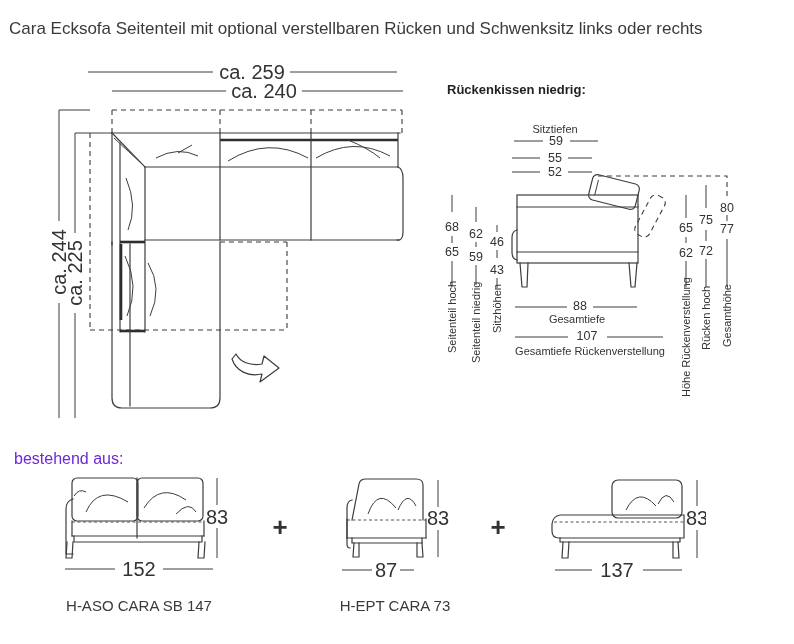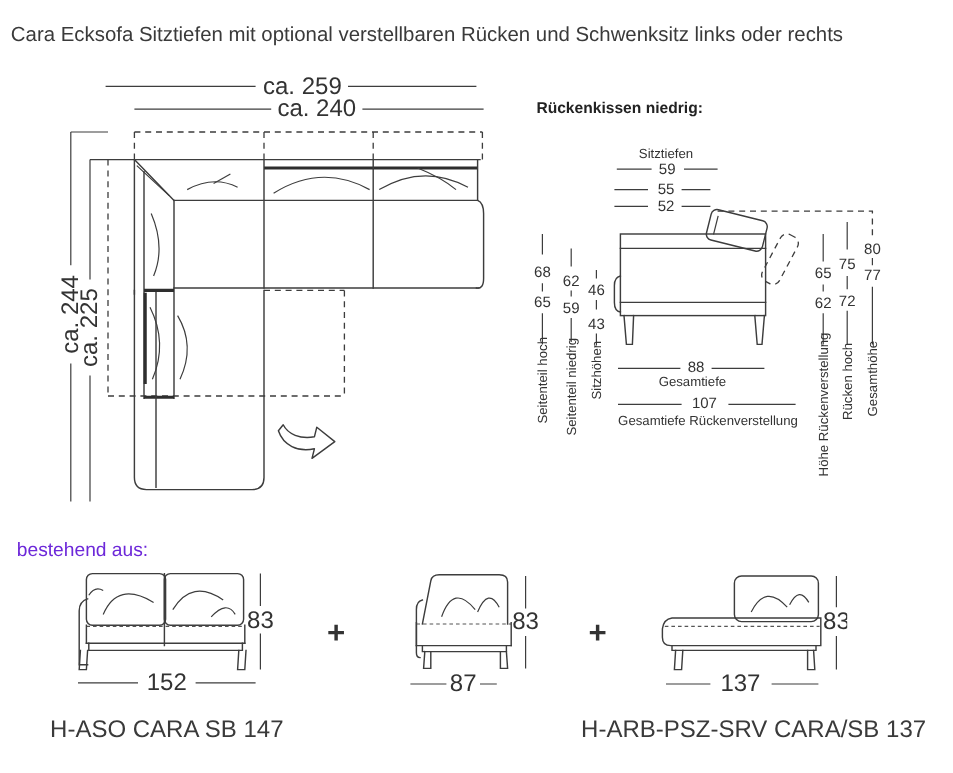--- a/index.html
+++ b/index.html
@@ -2,40 +2,40 @@
 <html><head>
 <meta charset="utf-8">
 <style>
   html,body{margin:0;padding:0;background:#fff;}
   .page{position:relative;width:794px;height:644px;background:#fff;overflow:hidden;
         font-family:"Liberation Sans", sans-serif;color:#333;}
   .abs{position:absolute;}
   .title{left:9px;top:19px;width:780px;font-size:17px;color:#3a3a3a;white-space:nowrap;}
   .side-heading{left:447px;top:82px;font-size:13px;font-weight:bold;color:#222;white-space:nowrap;}
   .section-heading{left:14px;top:450px;font-size:16px;color:#6d28d9;white-space:nowrap;}
-  .module-label{top:597px;font-size:20px;color:#3a3a3a;white-space:nowrap;transform:translateX(-50%);}
+  .module-label{top:597px;font-size:15px;color:#3a3a3a;white-space:nowrap;transform:translateX(-50%);}
   .plus{top:527px;font-size:26px;font-weight:600;color:#333;transform:translate(-50%,-50%);}
   svg{display:block;}
   svg text{fill:#333;}
   .ln{stroke:#3d3d3d;stroke-width:1.2;fill:none;stroke-linecap:square;}
   .lnt{stroke:#3d3d3d;stroke-width:1;fill:none;}
   .bold{stroke:#2e2e2e;stroke-width:2.6;fill:none;}
   .dash{stroke:#3d3d3d;stroke-width:1.1;fill:none;stroke-dasharray:5 4;}
   .stitch{stroke:#555;stroke-width:1;fill:none;stroke-dasharray:3 2.5;}
   .dim-lg{font-size:20px;}
   .dim-sm{font-size:12.5px;}
   .lbl-sm{font-size:11px;}
   .mid{text-anchor:middle;dominant-baseline:central;}
 </style>
 </head>
 <body>
 
 <div class="page">
 
-  <div class="abs title">Cara Ecksofa Sitztiefen mit optional verstellbaren Rücken und Schwenksitz links oder rechts</div>
+  <div class="abs title">Cara Ecksofa Seitenteil mit optional verstellbaren Rücken und Schwenksitz links oder rechts</div>
 
   <svg class="abs" style="left:28px;top:58px;" width="415" height="368" viewBox="0 0 415 368">
 
     <g>
       <line class="lnt" x1="60" y1="14" x2="185" y2="14"></line>
       <line class="lnt" x1="262" y1="14" x2="369" y2="14"></line>
       <text class="dim-lg mid" x="224" y="14">ca. 259</text>
     </g>
 
     <g>
@@ -247,20 +247,21 @@
       <line class="lnt" x1="102" y1="6" x2="102" y2="33"></line>
       <line class="lnt" x1="102" y1="56" x2="102" y2="83"></line>
       <text class="dim-lg mid" x="102" y="44">83</text>
     </g>
     <g>
       <line class="lnt" x1="6" y1="96" x2="36" y2="96"></line>
       <line class="lnt" x1="64" y1="96" x2="78" y2="96"></line>
       <text class="dim-lg mid" x="50" y="96">87</text>
     </g>
   </svg>
+  <div class="abs module-label" style="left:395px;">H-EPT CARA 73</div>
 
   <div class="abs plus" style="left:498px;">+</div>
 
   <svg class="abs" style="left:546px;top:474px;" width="160" height="112" viewBox="0 0 160 112">
     <g>
       <rect class="ln" x="66" y="6" width="70" height="38" rx="6" fill="none"></rect>
       <path class="lnt" d="M80,36 Q92,12 110,32"></path>
       <path class="lnt" d="M112,30 Q120,14 128,28"></path>
       <path class="ln" d="M138,41 L14,41 Q7,42 6,50 L6,57 Q6,64 13,64 L138,64 L138,41"></path>
       <line class="stitch" x1="8" y1="48" x2="137" y2="48"></line>
@@ -272,15 +273,14 @@
       <line class="lnt" x1="151" y1="6" x2="151" y2="32"></line>
       <line class="lnt" x1="151" y1="56" x2="151" y2="84"></line>
       <text class="dim-lg mid" x="151" y="44">83</text>
     </g>
     <g>
       <line class="lnt" x1="9" y1="96" x2="46" y2="96"></line>
       <line class="lnt" x1="97" y1="96" x2="136" y2="96"></line>
       <text class="dim-lg mid" x="71" y="96">137</text>
     </g>
   </svg>
-  <div class="abs module-label" style="left:628px;">H-ARB-PSZ-SRV CARA/SB 137</div>
 
 </div>
 
 </body></html>

